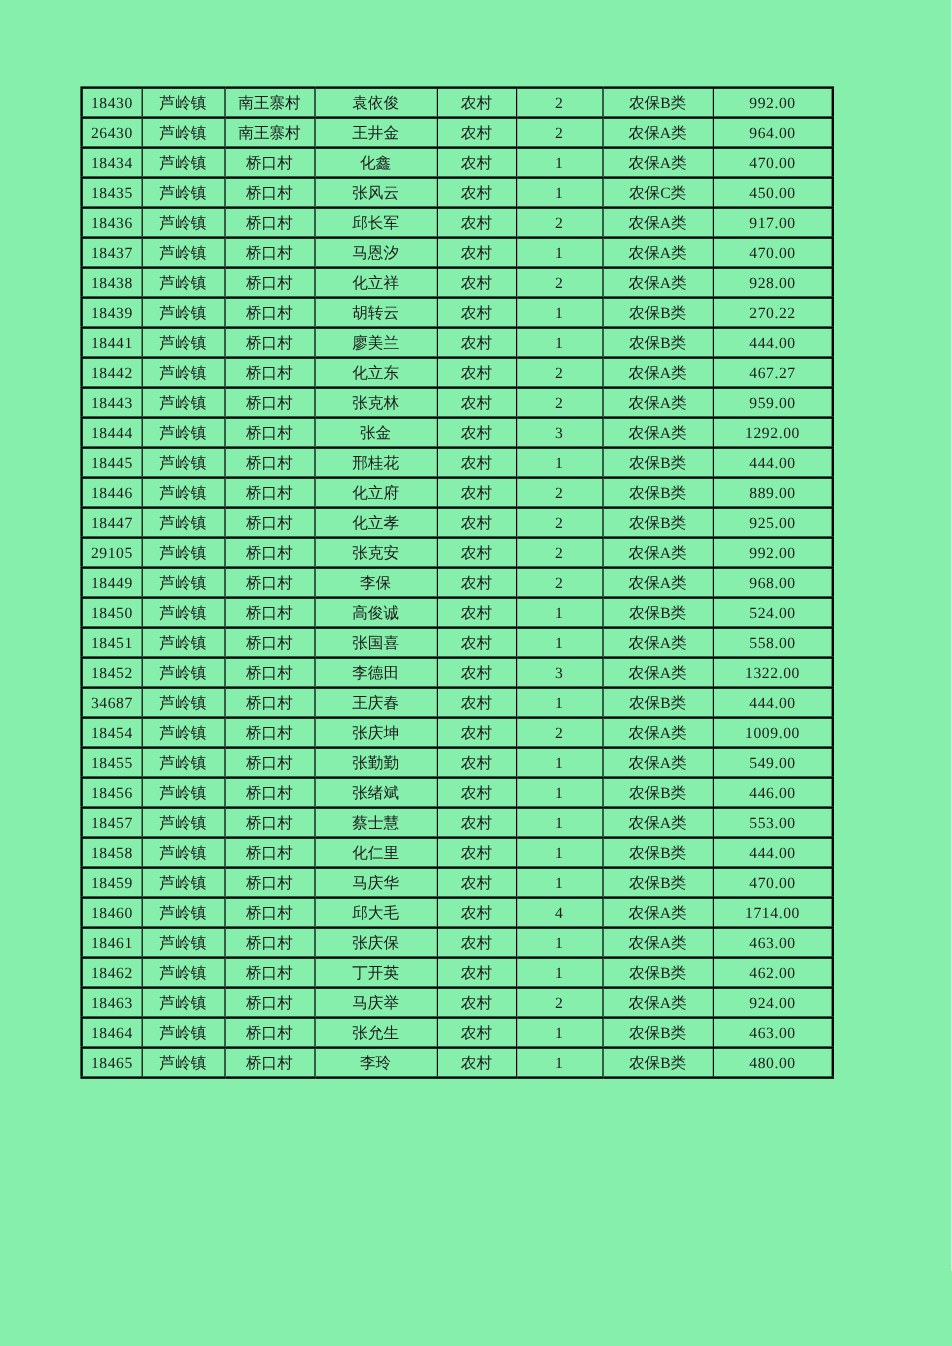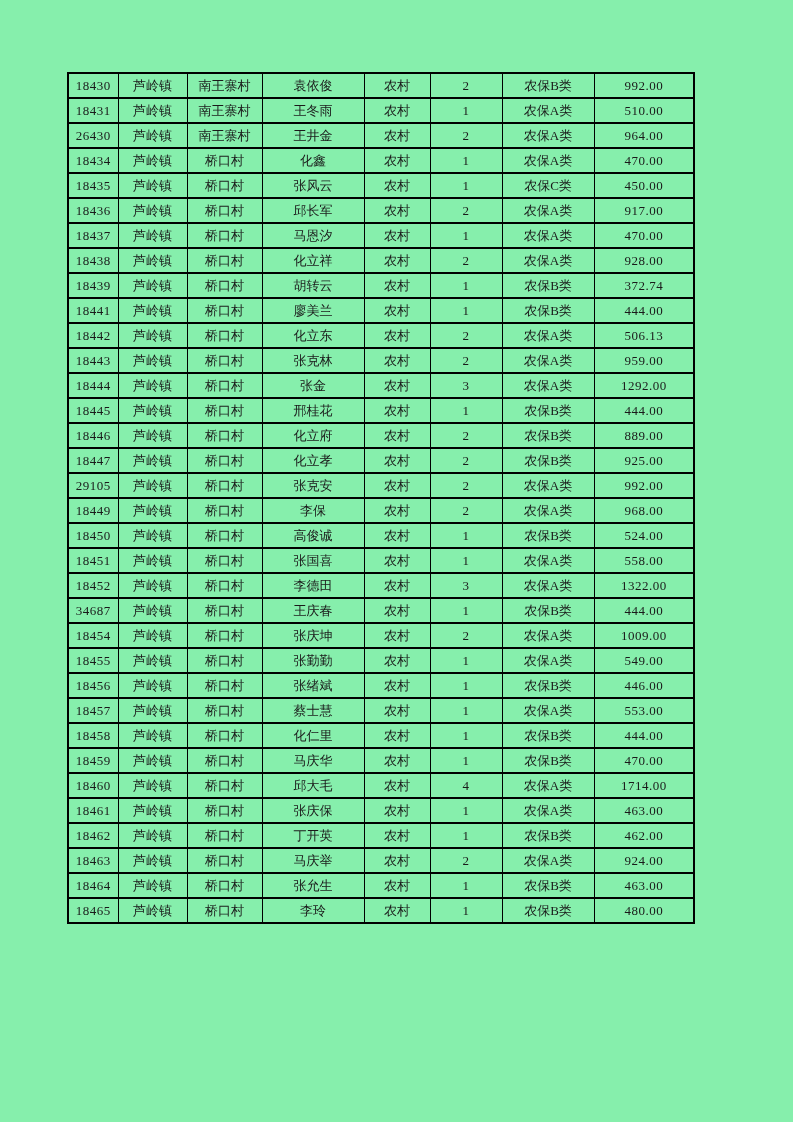--- a/index.html
+++ b/index.html
@@ -73,30 +73,20 @@
           <td class="col-id">18430</td>
           <td class="col-town">芦岭镇</td>
           <td class="col-village">南王寨村</td>
           <td class="col-name">袁依俊</td>
           <td class="col-residence">农村</td>
           <td class="col-count">2</td>
           <td class="col-category">农保B类</td>
           <td class="col-amount">992.00</td>
         </tr>
         <tr>
-          <td class="col-id">18431</td>
-          <td class="col-town">芦岭镇</td>
-          <td class="col-village">南王寨村</td>
-          <td class="col-name">王冬雨</td>
-          <td class="col-residence">农村</td>
-          <td class="col-count">1</td>
-          <td class="col-category">农保A类</td>
-          <td class="col-amount">510.00</td>
-        </tr>
-        <tr>
           <td class="col-id">26430</td>
           <td class="col-town">芦岭镇</td>
           <td class="col-village">南王寨村</td>
           <td class="col-name">王井金</td>
           <td class="col-residence">农村</td>
           <td class="col-count">2</td>
           <td class="col-category">农保A类</td>
           <td class="col-amount">964.00</td>
         </tr>
         <tr>
@@ -150,41 +140,41 @@
           <td class="col-amount">928.00</td>
         </tr>
         <tr>
           <td class="col-id">18439</td>
           <td class="col-town">芦岭镇</td>
           <td class="col-village">桥口村</td>
           <td class="col-name">胡转云</td>
           <td class="col-residence">农村</td>
           <td class="col-count">1</td>
           <td class="col-category">农保B类</td>
-          <td class="col-amount">372.74</td>
+          <td class="col-amount">270.22</td>
         </tr>
         <tr>
           <td class="col-id">18441</td>
           <td class="col-town">芦岭镇</td>
           <td class="col-village">桥口村</td>
           <td class="col-name">廖美兰</td>
           <td class="col-residence">农村</td>
           <td class="col-count">1</td>
           <td class="col-category">农保B类</td>
           <td class="col-amount">444.00</td>
         </tr>
         <tr>
           <td class="col-id">18442</td>
           <td class="col-town">芦岭镇</td>
           <td class="col-village">桥口村</td>
           <td class="col-name">化立东</td>
           <td class="col-residence">农村</td>
           <td class="col-count">2</td>
           <td class="col-category">农保A类</td>
-          <td class="col-amount">506.13</td>
+          <td class="col-amount">467.27</td>
         </tr>
         <tr>
           <td class="col-id">18443</td>
           <td class="col-town">芦岭镇</td>
           <td class="col-village">桥口村</td>
           <td class="col-name">张克林</td>
           <td class="col-residence">农村</td>
           <td class="col-count">2</td>
           <td class="col-category">农保A类</td>
           <td class="col-amount">959.00</td>

